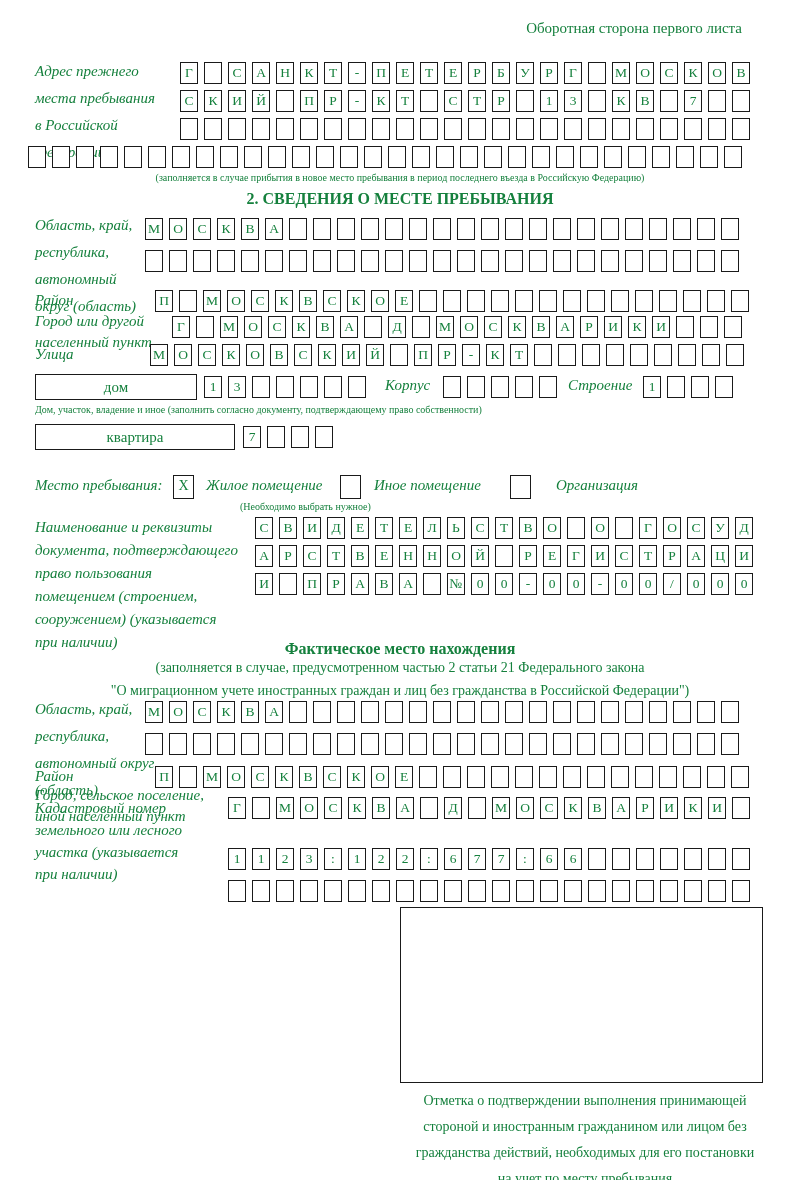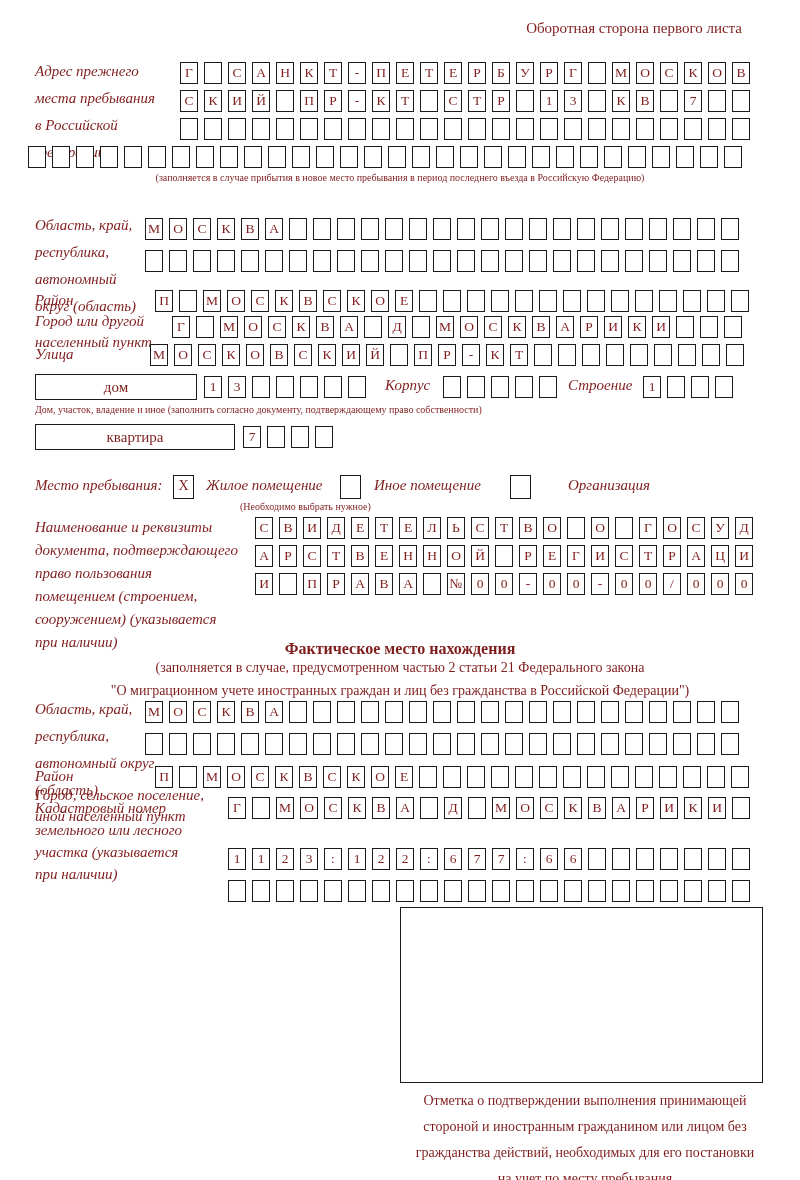--- a/index.html
+++ b/index.html
@@ -1,17 +1,17 @@
 <!DOCTYPE html>
 <html><head>
 <meta charset="utf-8">
 <style>
   html,body{margin:0;padding:0;background:#fff;}
   #page{position:relative;width:800px;height:1180px;background:#ffffff;
-        font-family:"Liberation Serif","DejaVu Serif",serif;color:#7f1d1d;overflow:hidden;}
+        font-family:"Liberation Serif","DejaVu Serif",serif;color:#15803d;overflow:hidden;}
   .abs{position:absolute;}
   .label{font-size:15px;white-space:pre-line;font-style:italic;}
   .lh27{line-height:27px;}
   .lh23{line-height:23px;}
   .lh22{line-height:22px;}
   .lh21{line-height:21px;}
   .cells{position:absolute;display:flex;}
   .cell{flex:none;width:18px;height:22px;border:1.5px solid #1a1a1a;margin-right:6px;
         box-sizing:border-box;display:flex;align-items:center;justify-content:center;
         font-size:13.5px;background:#fff;}
@@ -142,20 +142,21 @@
       <div class="cell"></div>
       <div class="cell"></div>
       <div class="cell"></div>
       <div class="cell"></div>
       <div class="cell"></div>
       <div class="cell"></div>
       <div class="cell"></div>
     </div>
   <div class="abs caption" style="left:0;top:172px;width:800px;text-align:center;">(заполняется в случае прибытия в новое место пребывания в период последнего въезда в Российскую Федерацию)</div>
 
+  <div class="title" style="top:190px;">2. СВЕДЕНИЯ О МЕСТЕ ПРЕБЫВАНИЯ</div>
 
   <div class="abs label lh27" style="left:35px;top:212px;">Область, край,
 республика,
 автономный
 округ (область)</div>
   <div class="cells" style="left:145px;top:218px;">
       <div class="cell">М</div>
       <div class="cell">О</div>
       <div class="cell">С</div>
       <div class="cell">К</div>
@@ -334,21 +335,21 @@
       <div class="cell"></div>
       <div class="cell"></div>
     </div>
 
   <div class="abs label" style="left:35px;top:477px;">Место пребывания:</div>
   <div class="cbox" style="left:173px;top:475px;">X</div>
   <div class="abs label" style="left:206px;top:477px;">Жилое помещение</div>
   <div class="cbox" style="left:340px;top:475px;"></div>
   <div class="abs label" style="left:374px;top:477px;">Иное помещение</div>
   <div class="cbox" style="left:510px;top:475px;"></div>
-  <div class="abs label" style="left:556px;top:477px;margin-left:12px;">Организация</div>
+  <div class="abs label" style="left:556px;top:477px;">Организация</div>
   <div class="abs caption14" style="left:240px;top:501px;">(Необходимо выбрать нужное)</div>
 
   <div class="abs label lh23" style="left:35px;top:516px;">Наименование и реквизиты
 документа, подтверждающего
 право пользования
 помещением (строением,
 сооружением) (указывается
 при наличии)</div>
   <div class="cells" style="left:255px;top:517px;">
       <div class="cell">С</div>

